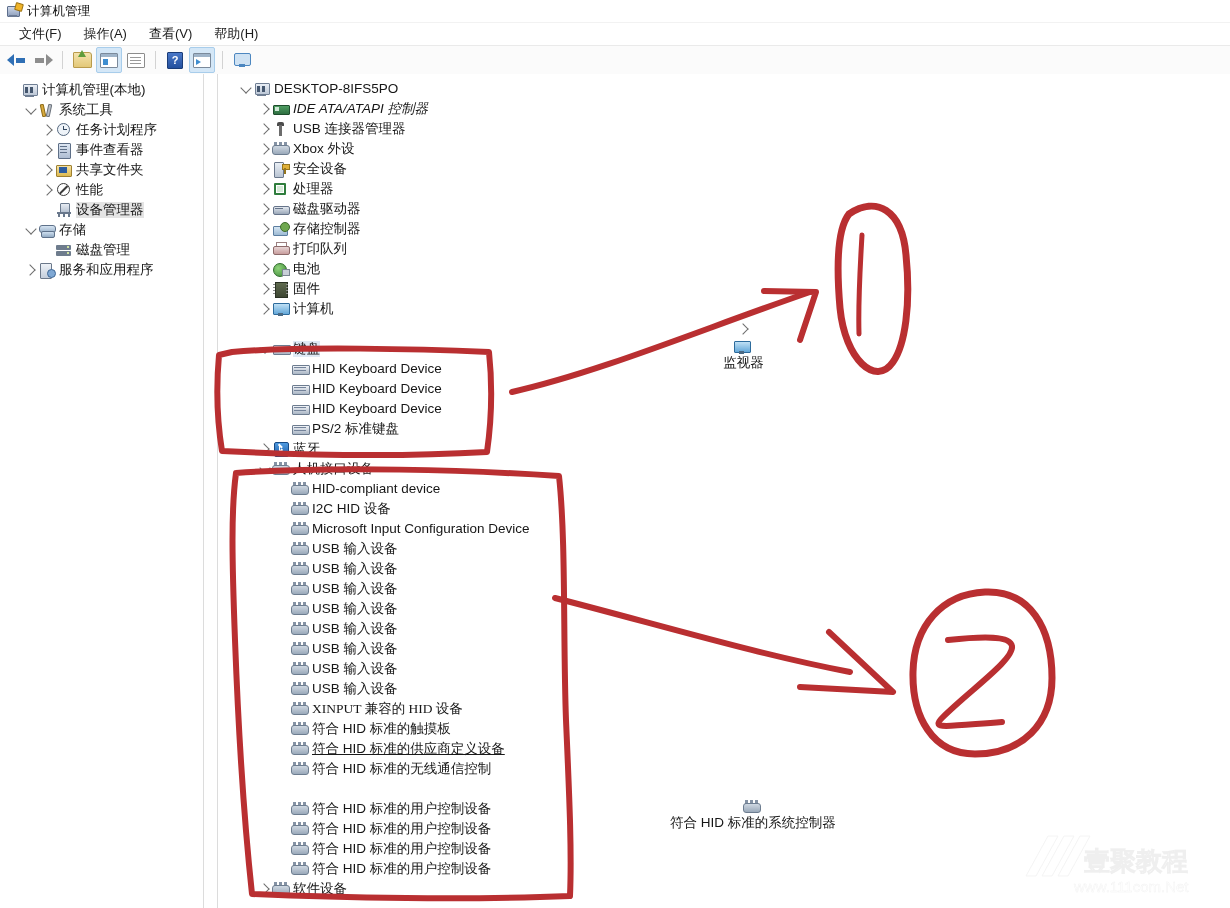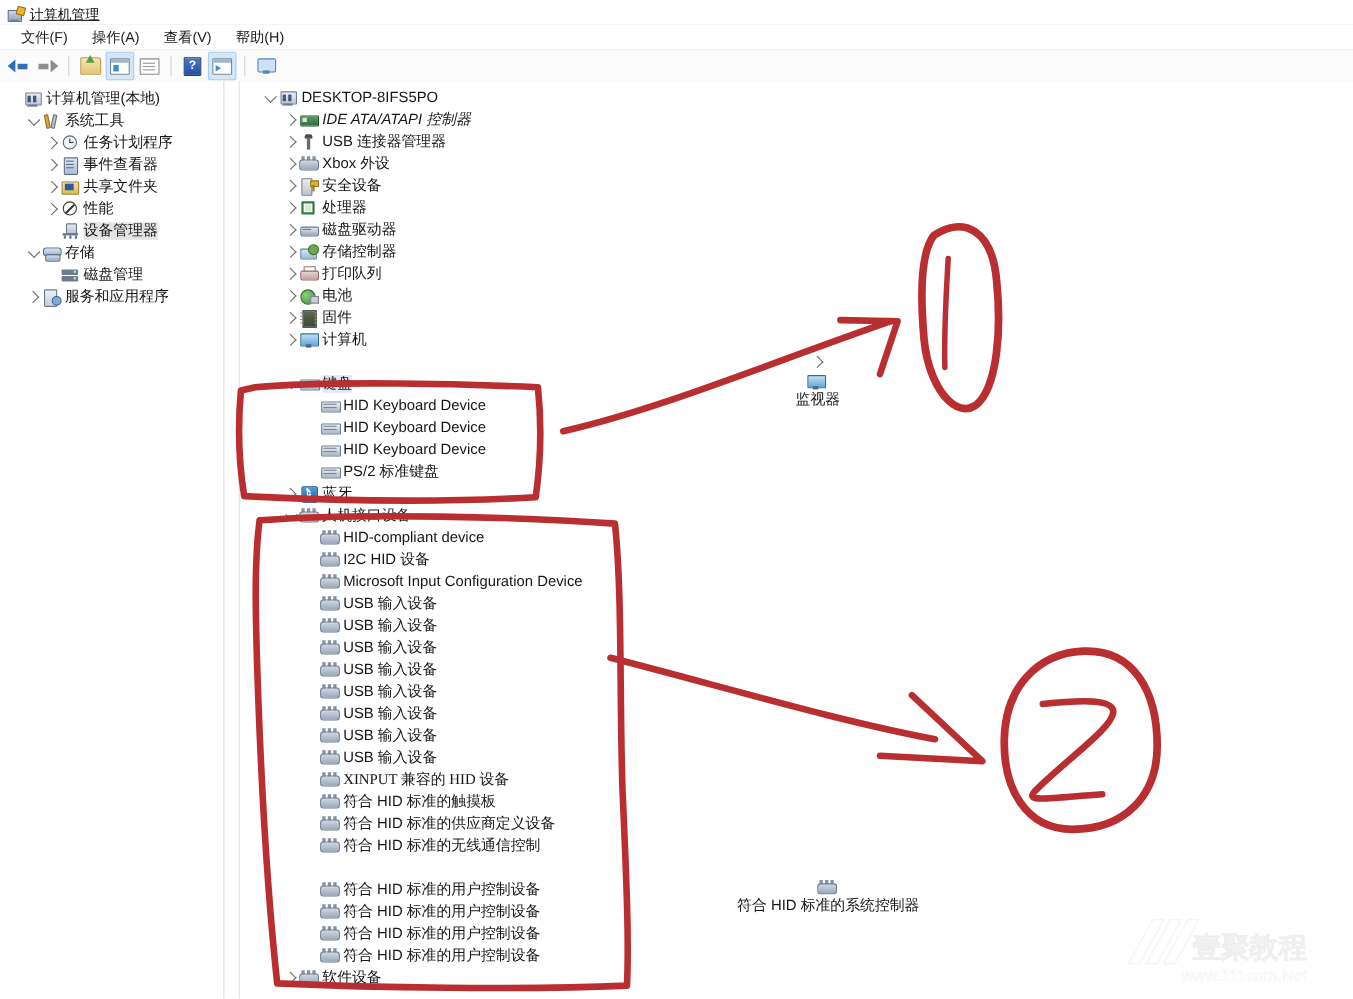--- a/index.html
+++ b/index.html
@@ -6,23 +6,22 @@
   body{
     width:1230px;height:908px;
     background:#ffffff;
     font-family:"Liberation Sans","DejaVu Sans",sans-serif;
     font-size:13px;color:#1a1a1a;
     overflow:hidden;position:relative;
   }
   
   #titlebar{
     height:22px;background:#ffffff;
-    display:flex;align-items:flex-end;padding-left:6px;
+    display:flex;align-items:center;padding-left:6px;
     border-bottom:1px solid #f2f2f2;
-    text-decoration:underline;
   }
   #titlebar .ticon{width:16px;height:16px;margin-right:5px;position:relative;flex:0 0 auto;}
   .mmc-ico{position:relative;width:16px;height:16px;}
   .mmc-ico i{position:absolute;display:block;}
   .mmc-ico .box{left:1px;top:3px;width:11px;height:9px;background:linear-gradient(#cfd8e8,#8fa0bd);border:1px solid #5d6e8c;border-radius:1px;}
   .mmc-ico .st{left:9px;top:0px;width:6px;height:6px;background:#f0b429;border:1px solid #9c7212;border-radius:1px;transform:rotate(15deg);}
   .mmc-ico .base{left:3px;top:12px;width:8px;height:2px;background:#6b7a94;}
   #titlebar .ttext{font-size:12.5px;color:#111;letter-spacing:.2px;}
 
   
@@ -741,21 +740,21 @@
         <span class="ico">
           <span class="ic ic-hid">
             <i class="t1"></i>
             <i class="t2"></i>
             <i class="t3"></i>
             <i class="body"></i>
           </span>
         </span>
         <span class="lbl">符合 HID 标准的触摸板</span>
       </div>
-      <div class="row" style="padding-left: 58px;">
+      <div class="row" style="padding-left: 58px; text-decoration: underline;">
         <span class="exp"></span>
         <span class="ico">
           <span class="ic ic-hid">
             <i class="t1"></i>
             <i class="t2"></i>
             <i class="t3"></i>
             <i class="body"></i>
           </span>
         </span>
         <span class="lbl">符合 HID 标准的供应商定义设备</span>

